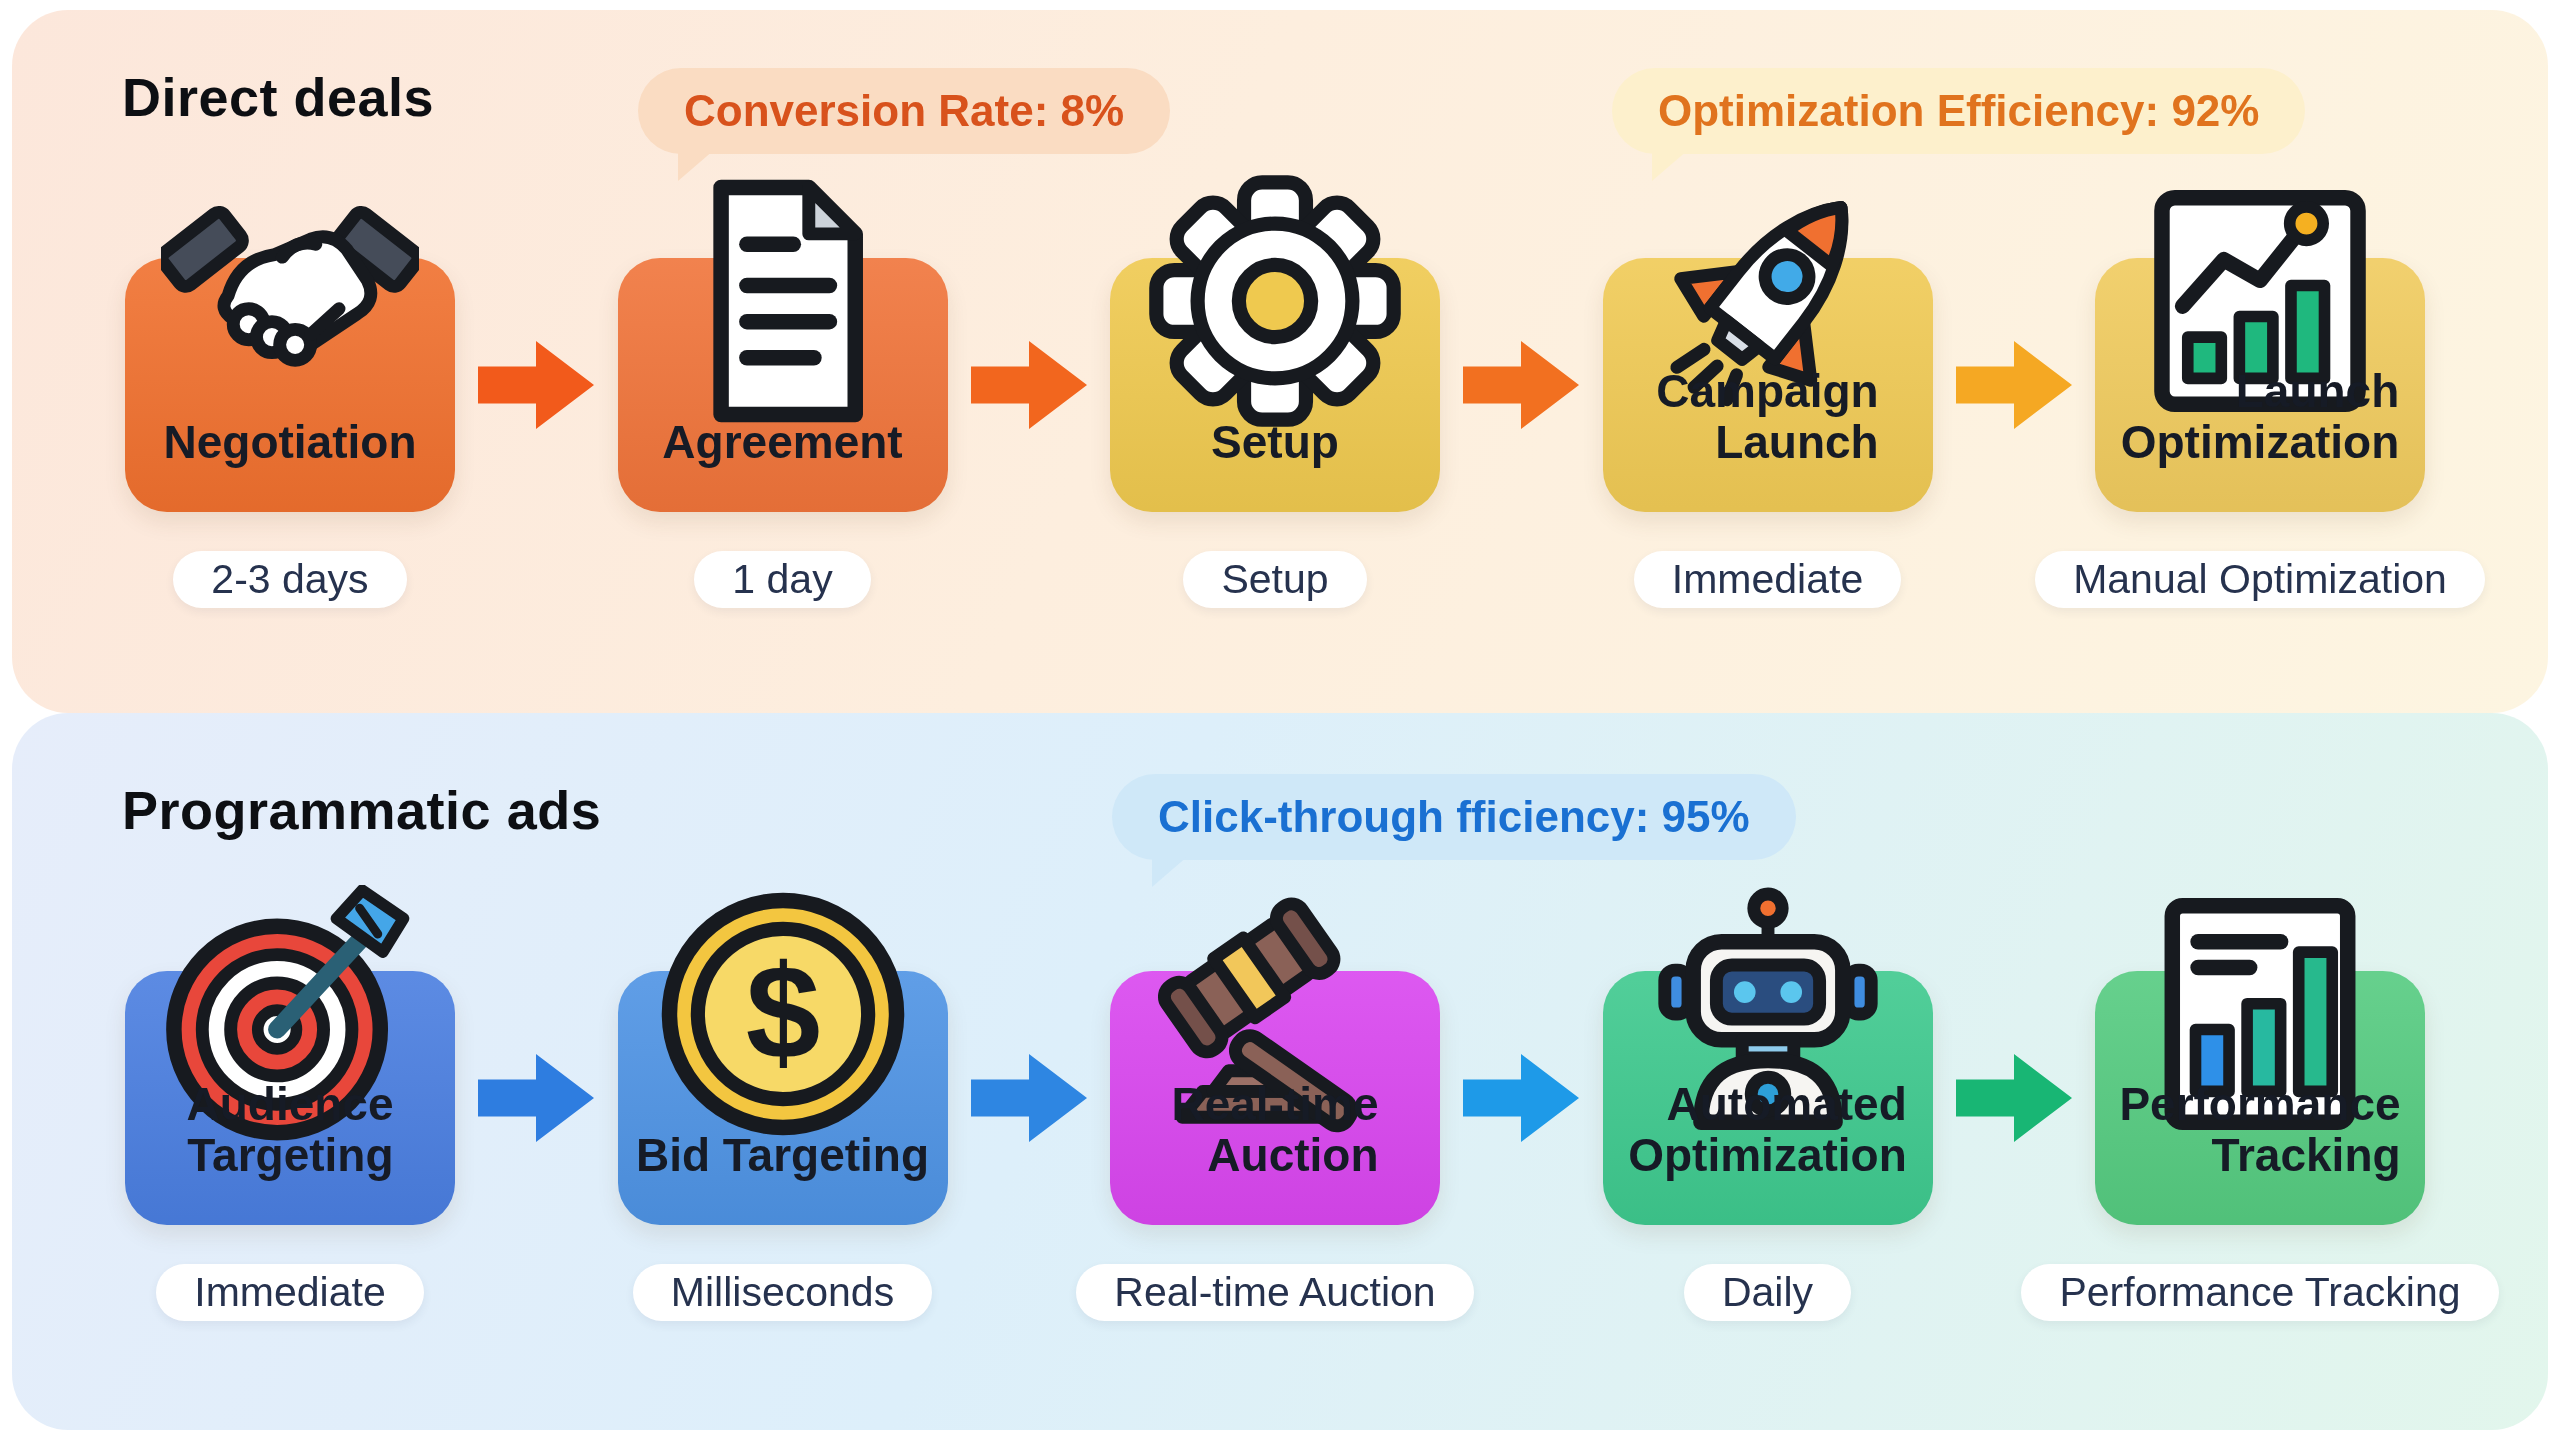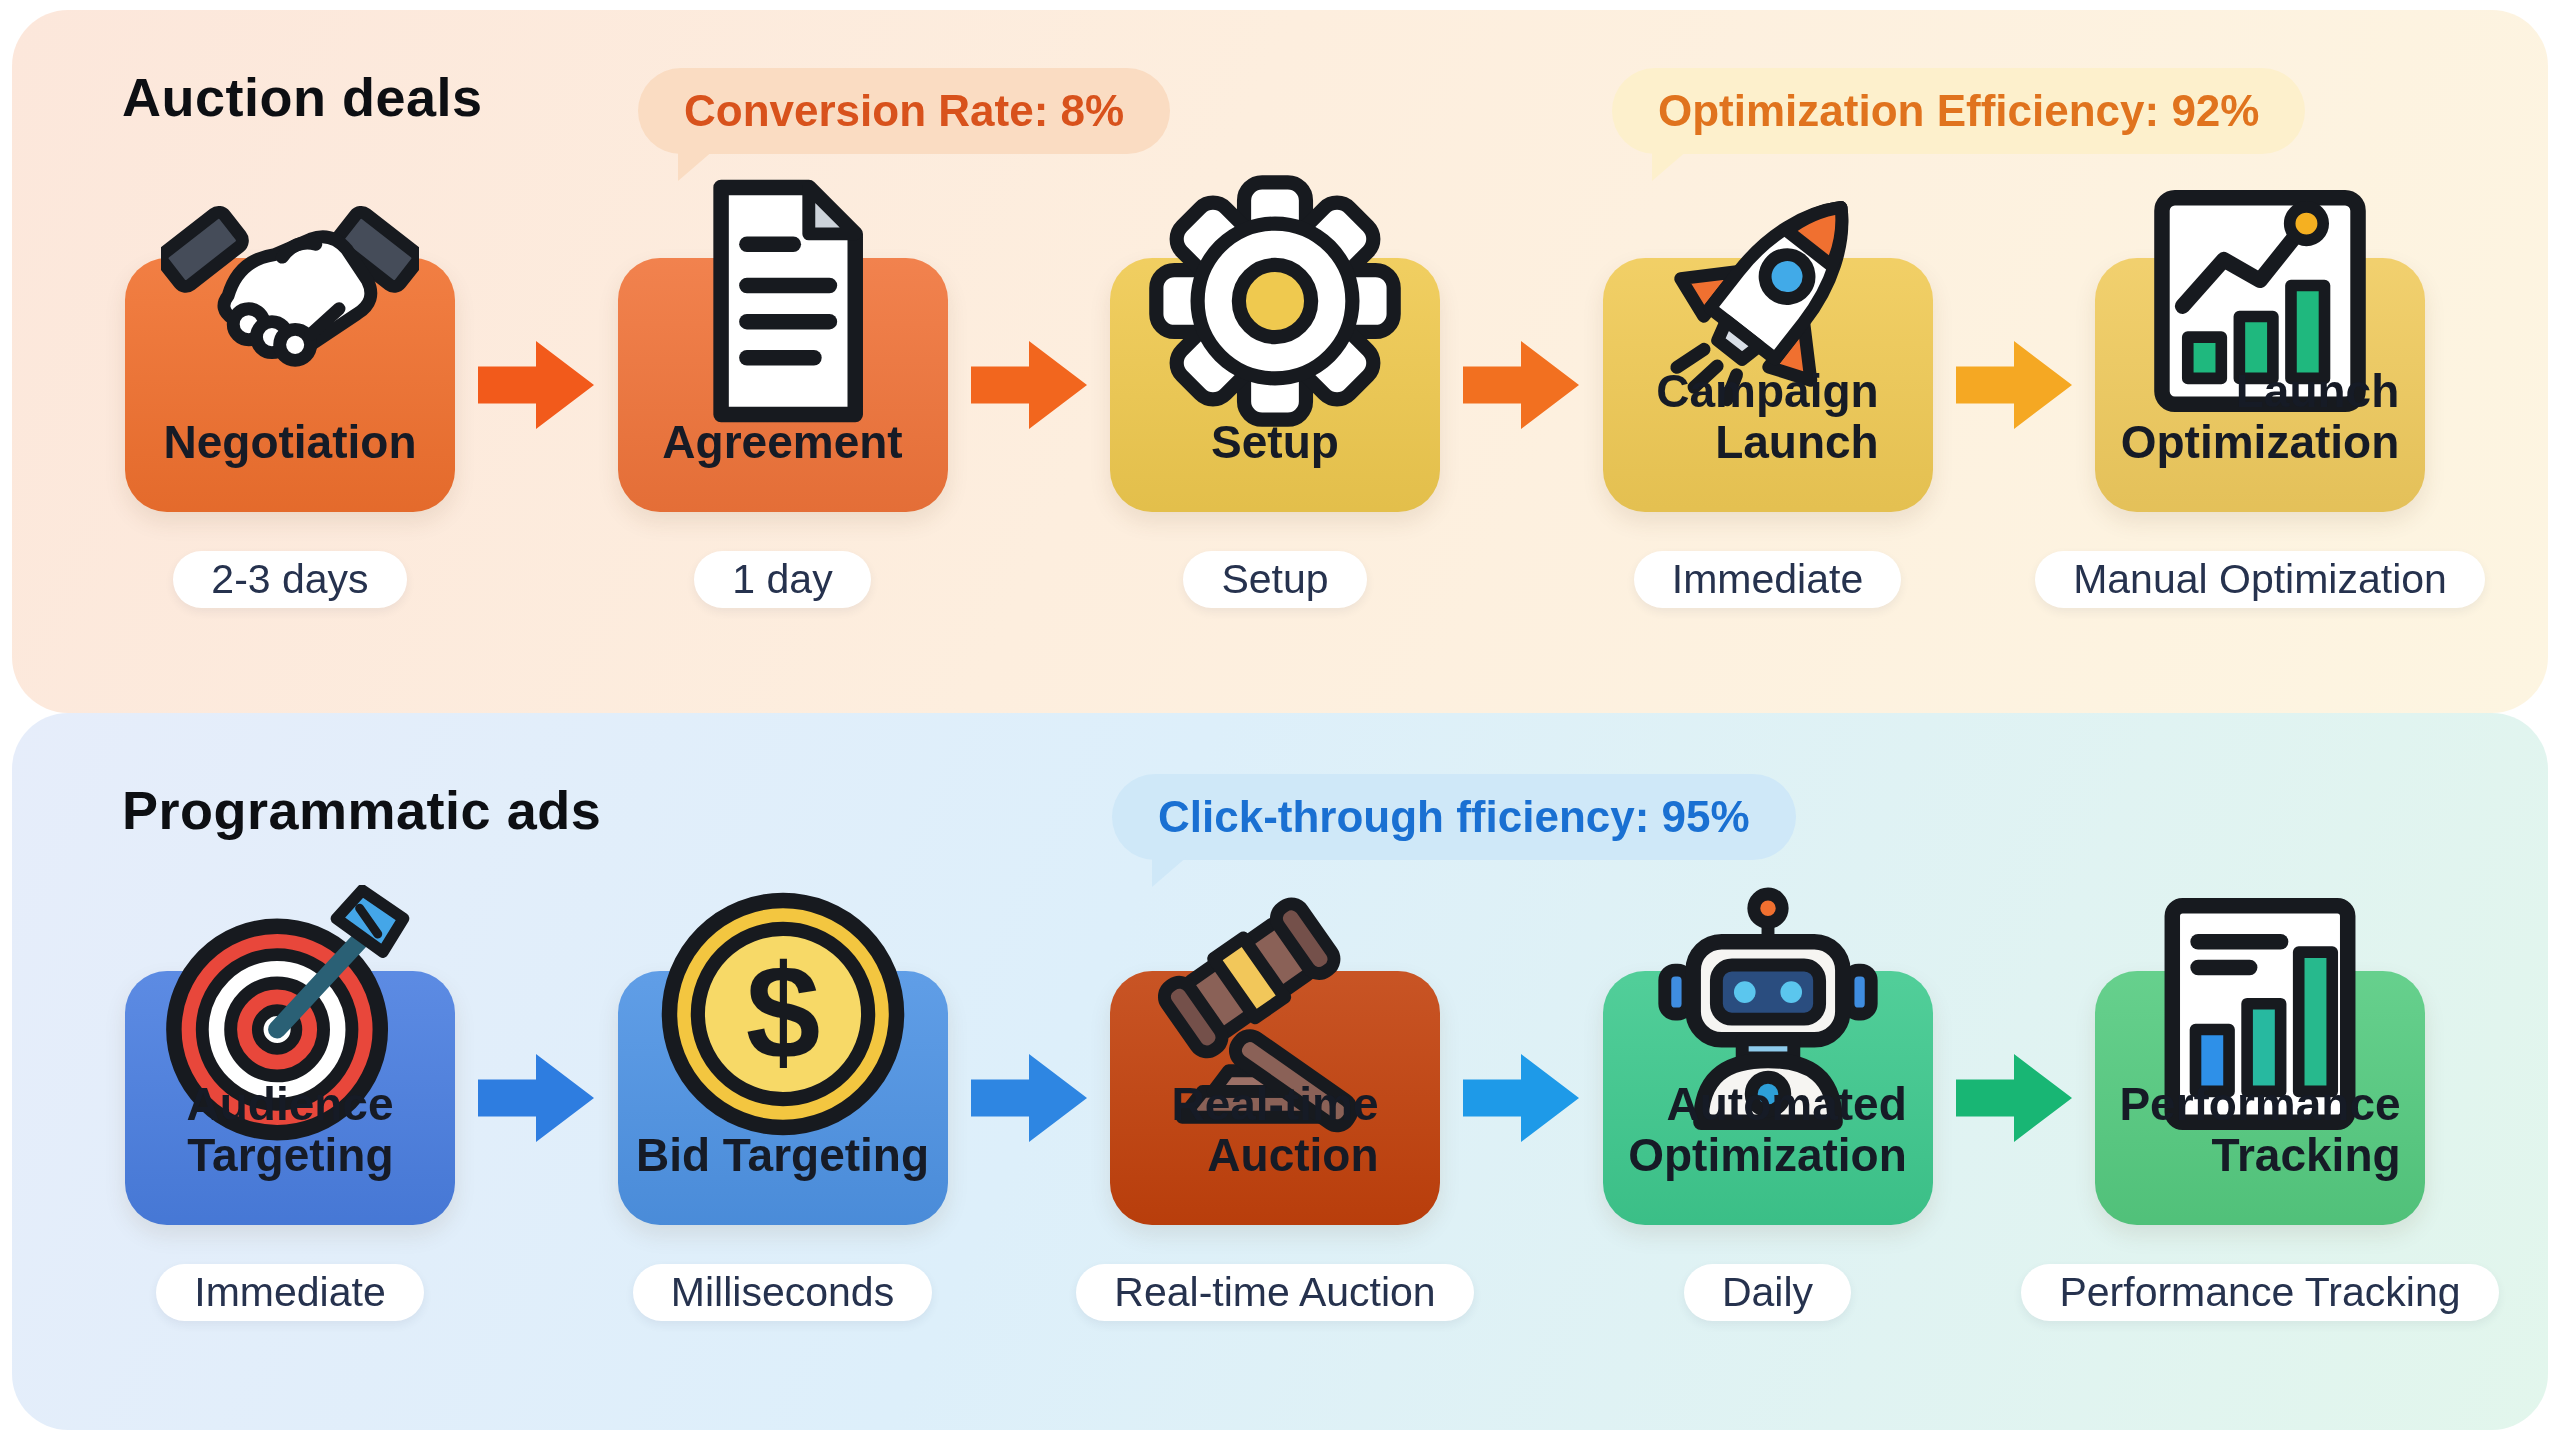--- a/index.html
+++ b/index.html
@@ -49,21 +49,21 @@
   .arrow.t { top:341px; }  .arrow.b { top:1054px; }
   #a-t1,#a-b1 { left:478px; }  #a-t2,#a-b2 { left:971px; }
   #a-t3,#a-b3 { left:1463px; } #a-t4,#a-b4 { left:1956px; }
 </style>
 </head>
 <body>
 
 <div class="panel" id="panel-top"></div>
 <div class="panel" id="panel-bottom"></div>
 
-<div class="section-title" id="title-top">Auction deals</div>
+<div class="section-title" id="title-top">Direct deals</div>
 
 <div class="callout" id="callout-cr" style="background: rgb(250, 220, 194); color: rgb(216, 82, 28);">
   <span>Conversion Rate: 8%</span>
   <span class="tail" style="background: rgb(250, 220, 194);"></span>
 </div>
 <div class="callout" id="callout-oe" style="background: rgb(253, 240, 204); color: rgb(224, 115, 30);">
   <span>Optimization Efficiency: 92%</span>
   <span class="tail" style="background: rgb(253, 240, 204);"></span>
 </div>
 
@@ -220,21 +220,21 @@
             <text x="50" y="67" font-size="52" font-weight="bold" text-anchor="middle" fill="#171a1f" stroke="none" font-family="'Liberation Sans',sans-serif">$</text>
           </g>
         </svg>
       </span>
       <div class="label">Bid Targeting</div>
     </div>
     <div class="pill">Milliseconds</div>
   </div>
 
   <div class="step">
-    <div class="box" style="background: #c2410c;">
+    <div class="box" style="background: #d946ef;">
       <span class="icon-wrap">
         <svg viewBox="0 0 100 100">
           <g stroke="#171a1f" stroke-width="5" stroke-linejoin="round" stroke-linecap="round">
             <path d="M14 90 L70 90 L62 80 L22 80 Z" fill="#8a6157"></path>
             <path d="M26 80 L58 80 L52 72 L32 72 Z" fill="#9b7066"></path>
             <rect x="36" y="58" width="52" height="11" rx="5" fill="#8a6157" transform="rotate(35 40 62)"></rect>
             <g transform="rotate(-35 40 36)">
               <rect x="12" y="24" width="56" height="24" rx="9" fill="#8a6157"></rect>
               <rect x="33" y="22" width="14" height="28" fill="#f2c75a"></rect>
               <rect x="8" y="21" width="11" height="30" rx="5" fill="#74504a"></rect>

